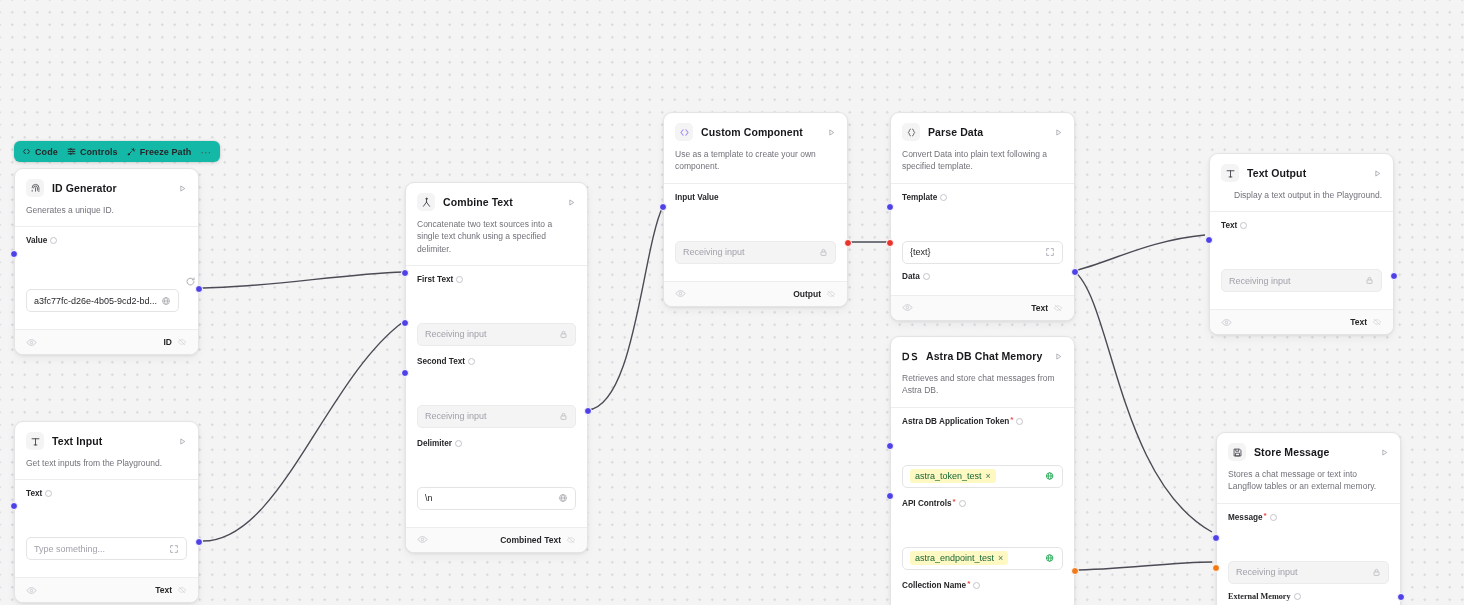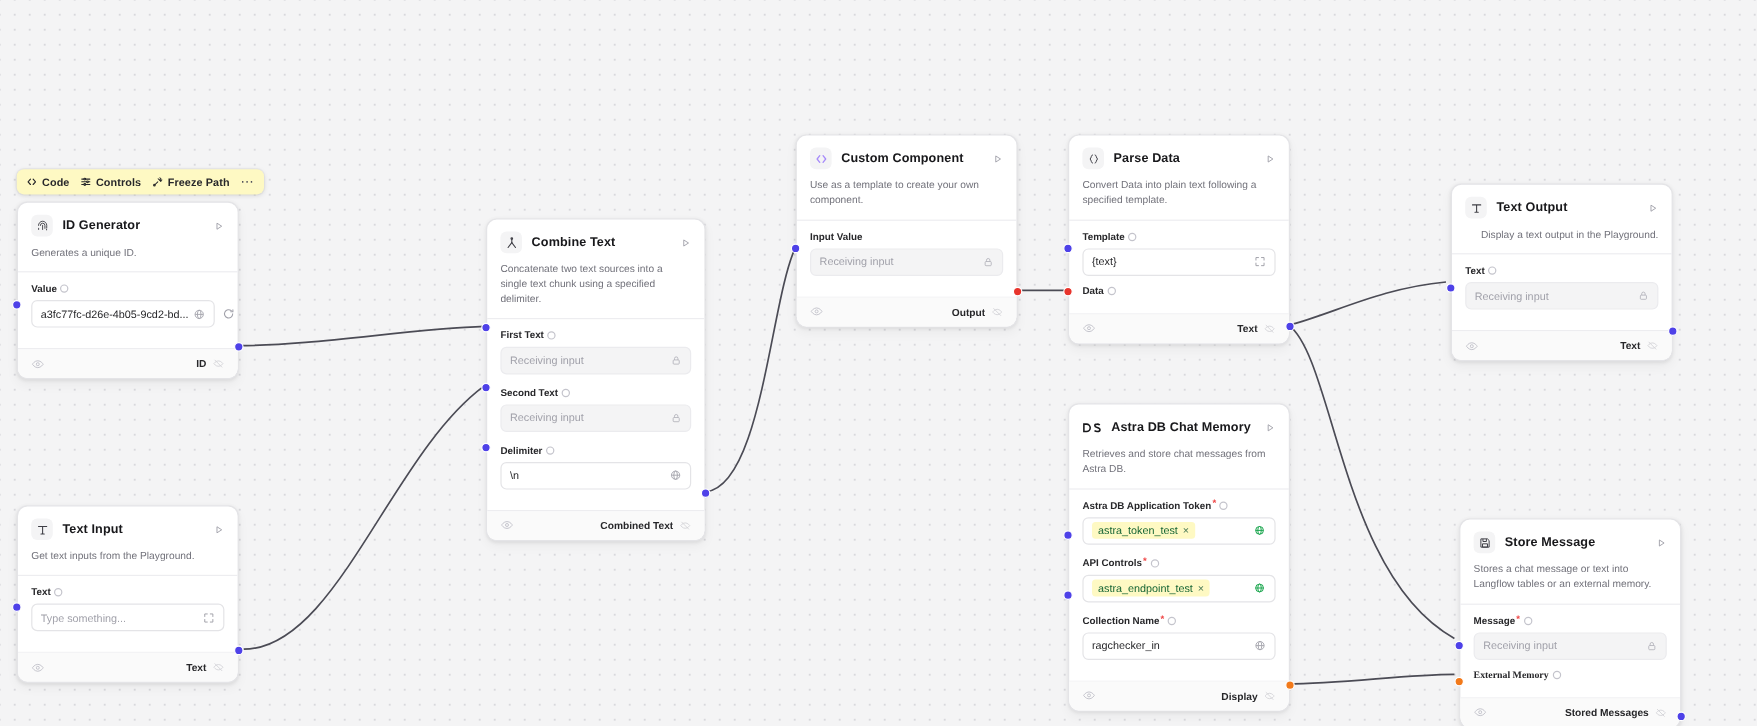--- a/index.html
+++ b/index.html
@@ -14,21 +14,21 @@
     color: #18181b;
   }
 
   
   #edges { position: absolute; inset: 0; width: 1464px; height: 605px; pointer-events: none; z-index: 1; }
 
   
   .toolbar {
     position: absolute; left: 14px; top: 141px;
     height: 21px; display: flex; align-items: center; gap: 9px;
-    background: #fef9c3; border-radius: 6px;
+    background: #14b8a6; border-radius: 6px;
     padding: 0 8px;
     box-shadow: 0 1px 4px rgba(0,0,0,.13), 0 0 0 1px rgba(0,0,0,.03);
     z-index: 20;
   }
   .tb-item { display: flex; align-items: center; gap: 4px; font-size: 9px; font-weight: 600; color: #27272a; cursor: pointer; letter-spacing: .1px;}
   .tb-item svg { display: block; }
   .tb-dots { font-size: 11px; color: #52525b; letter-spacing: .5px; line-height: 8px; cursor: pointer; }
 
   
   .node {
@@ -54,21 +54,21 @@
     padding: 7px 11px 10px 11px;
   }
   .node-body { border-top: 1px solid #ededf0; padding: 9px 11px 6px 11px; }
   .field-label { font-size: 8.2px; font-weight: 700; color: #27272a; display: flex; align-items: center; gap: 3px; margin-bottom: 5px; }
   .req-star { color: #ef4444; font-size: 8px; line-height: 1; position: relative; top: -1px; margin-left: -2px;}
   .help-dot { width: 7px; height: 7px; border-radius: 50%; border: 1px solid #c4c4cc; display: inline-block; }
   .field { margin-bottom: 11px; }
   .input-box {
     height: 23px; border: 1px solid #e4e4e7; border-radius: 5px;
     display: flex; align-items: center; padding: 0 7px;
-    font-size: 9px; background: #ffffff; position: relative;
+    font-size: 9px; background: #ffffff; position: relative; margin-top: 39px;
   }
   .input-box.locked { background: #f4f4f5; border-color: #ebebee; }
   .input-box .ph { color: #a1a1aa; font-size: 9px; }
   .input-box .val { color: #27272a; font-size: 9px; white-space: nowrap; overflow: hidden; }
   .input-adorn { margin-left: auto; color: #a1a1aa; display: flex; align-items: center; padding-left: 4px; }
   .chip {
     background: #fef9c3; color: #166534; font-size: 9px;
     padding: 2px 5px; border-radius: 3px; display: inline-flex; align-items: center; gap: 4px;
   }
   .chip .x { color: #4d7c5a; font-size: 9px; cursor: pointer; }

